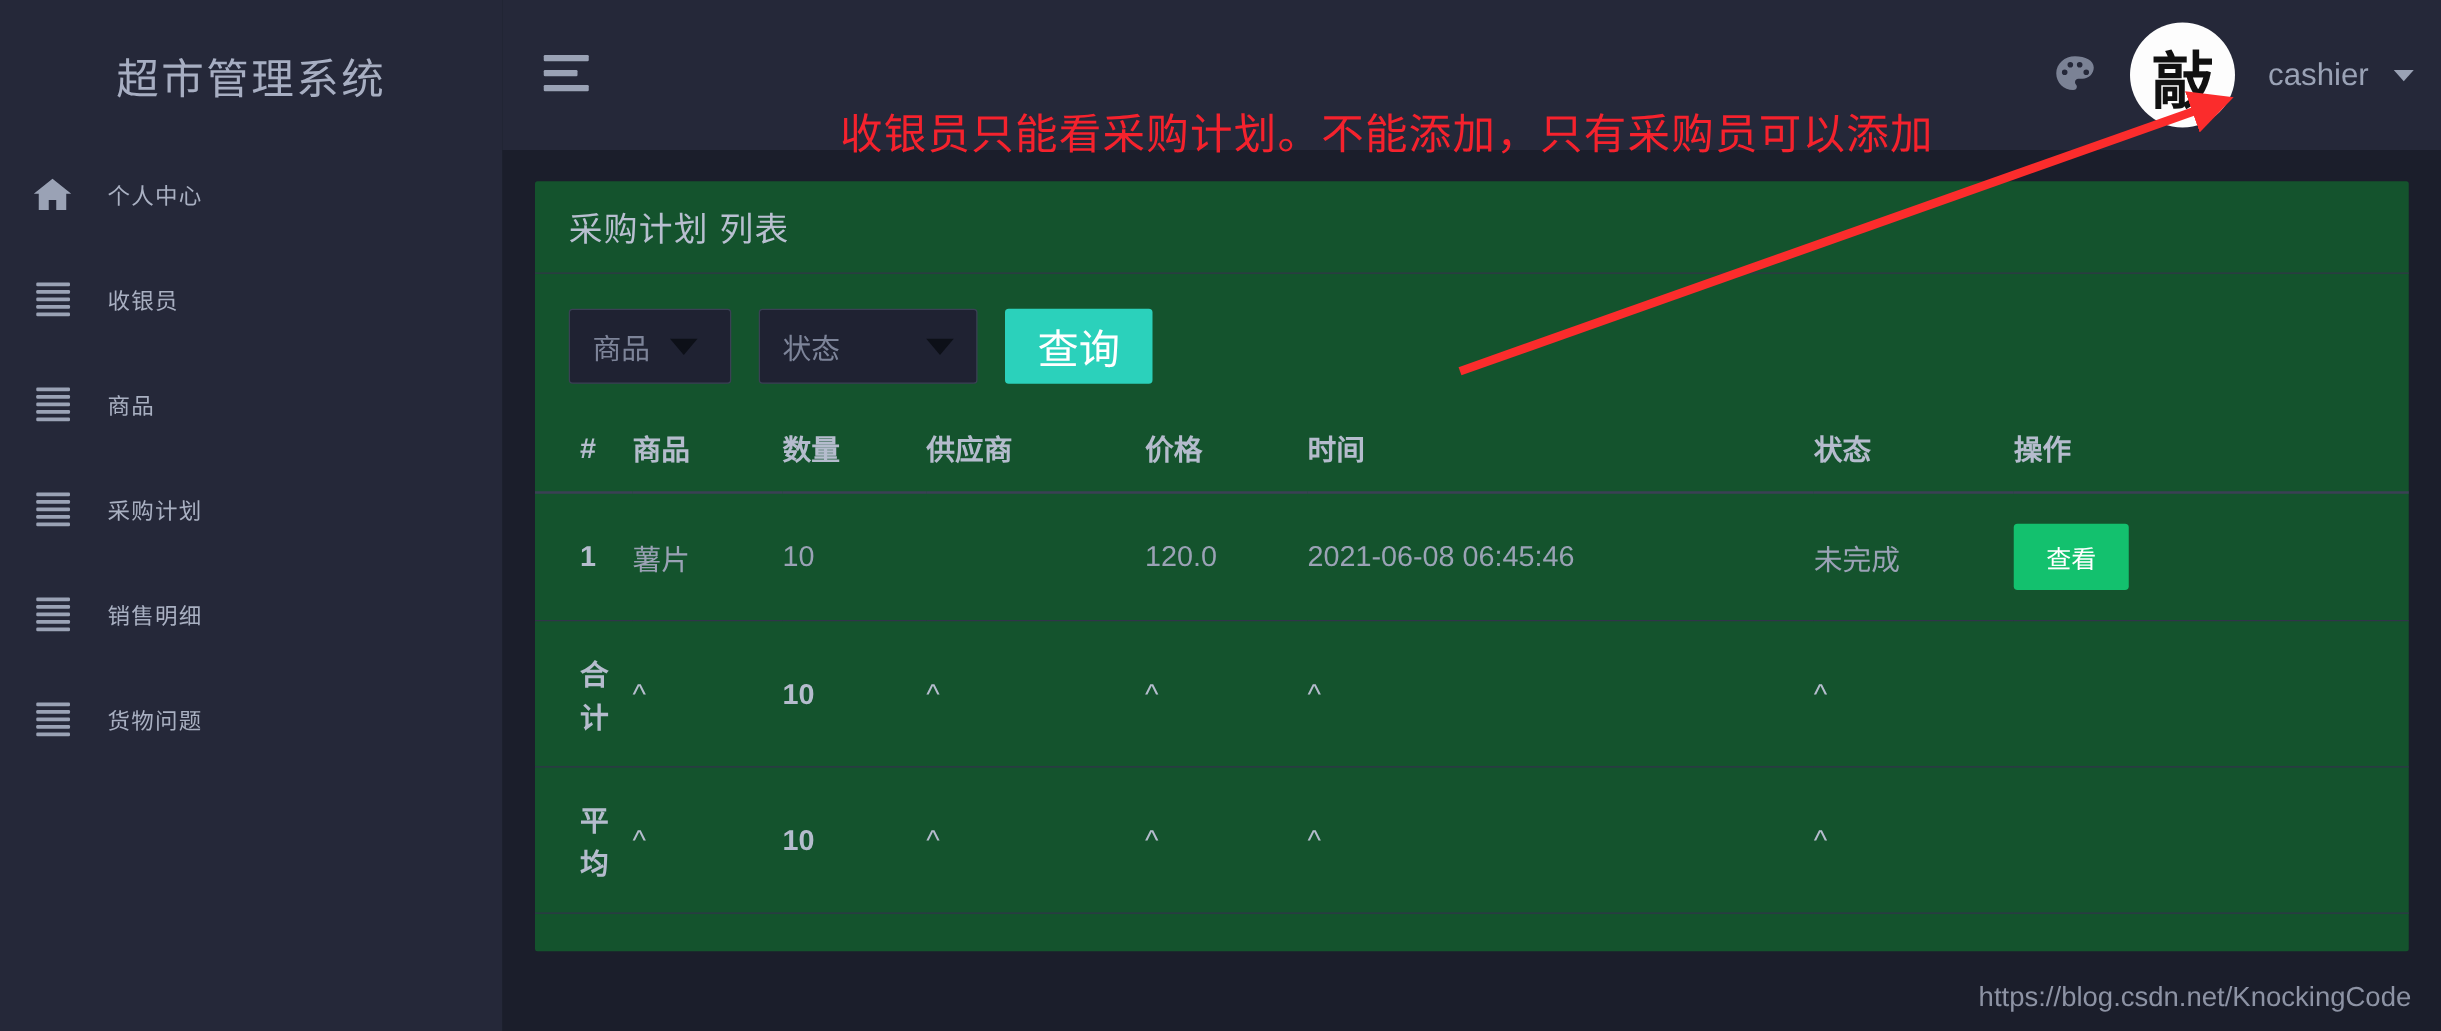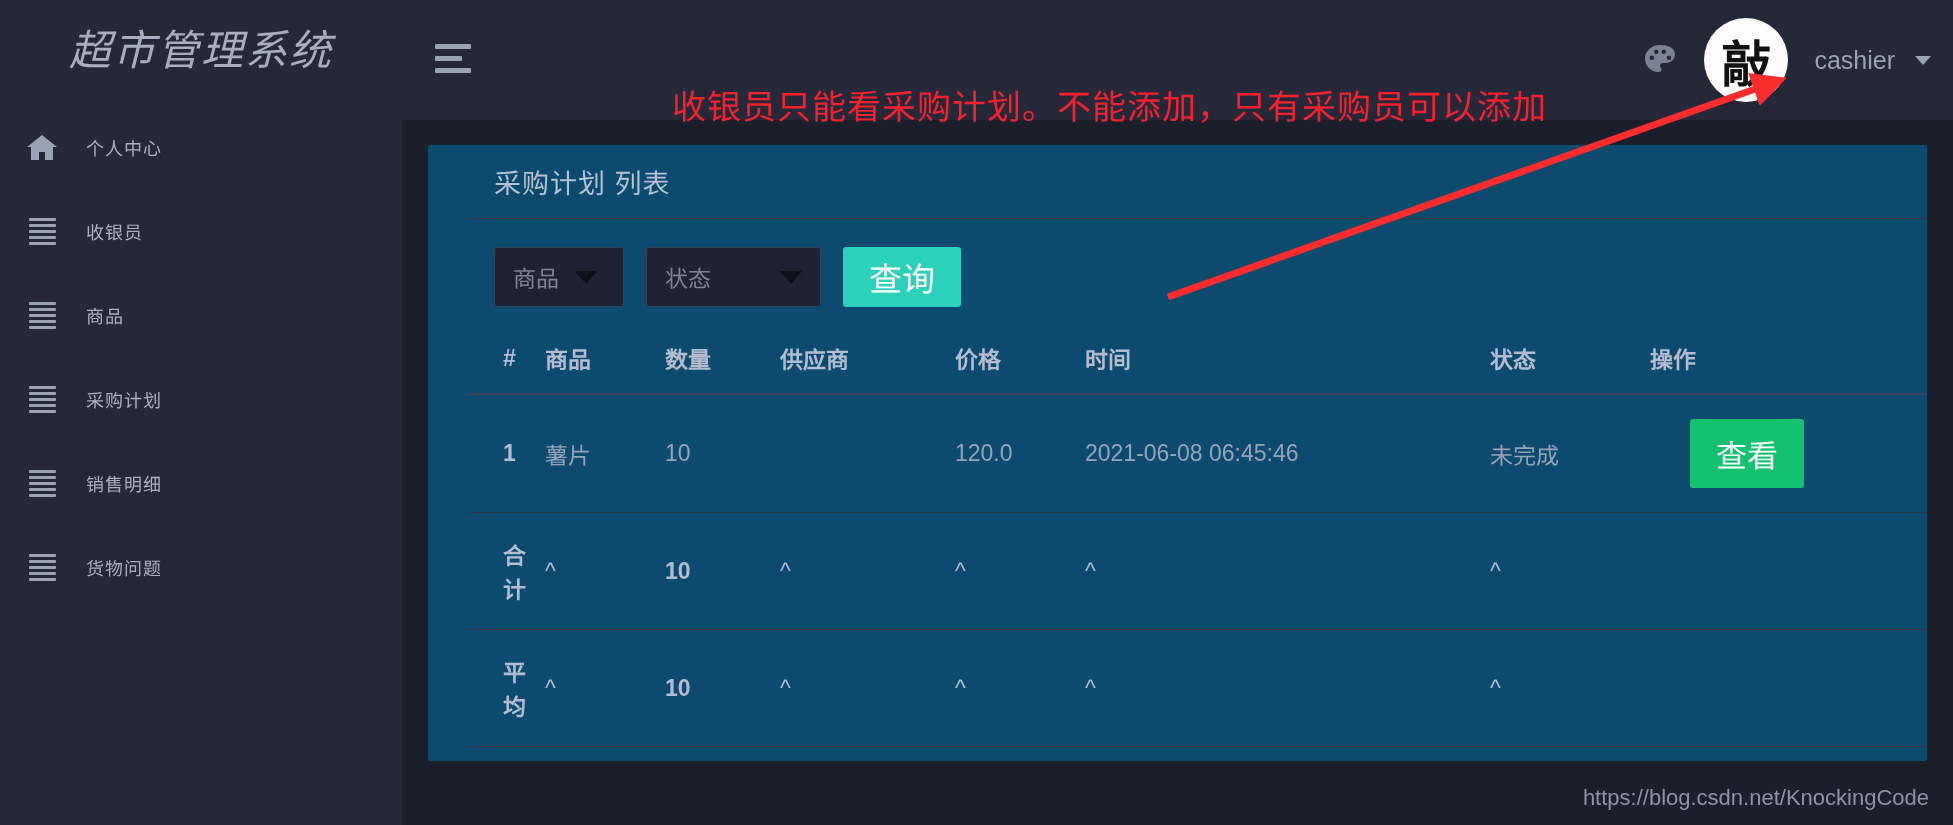--- a/index.html
+++ b/index.html
@@ -10,24 +10,23 @@
     overflow:hidden;
   }
   #app{ position:relative; width:1953px; height:825px; }
 
   
   .sidebar{
     position:absolute; left:0; top:0; width:402px; height:825px;
     background:#252839;
   }
   .brand{
-    color:#a7aec2; font-size:42px; letter-spacing:2px;
-    text-align:center; padding-top:16px; padding-bottom:18px;
+    color:#a7aec2; font-size:34px; letter-spacing:2px;
+    text-align:center; padding-top:36px; padding-bottom:18px;
     font-weight:400;
-    font-style:italic;
   }
   .nav{ padding-top:10px; }
   .nav-item{
     display:flex; align-items:center;
     height:84px; padding-left:16px; cursor:pointer;
   }
   .nav-ico{
     width:52px; min-width:52px; display:flex; align-items:center; justify-content:center;
   }
   .bars{ width:27px; display:flex; flex-direction:column; gap:3px; }
@@ -70,21 +69,21 @@
     border-top:9px solid #9aa2b5;
   }
 
   
   .content{
     position:absolute; left:402px; top:120px; width:1551px; height:705px;
     background:#1b1e2b;
   }
   .card{
     position:absolute; left:26px; top:25px; width:1499px; height:616px;
-    background:#0c4a6e; border-radius:2px;padding-left:39px;
+    background:#14532d; border-radius:2px;
   }
   .card-head{
     height:74px; display:flex; align-items:center;
     padding-left:27px; border-bottom:1px solid #323648;
   }
   .card-title{ color:#b8bfd0; font-size:27px; letter-spacing:1px; }
 
   .filters{ display:flex; align-items:center; gap:22px; padding:28px 0 6px 27px; }
   .select{
     height:60px; min-width:130px; padding:0 18px;
@@ -117,21 +116,21 @@
   .col-0{ width:78px;  padding-left:36px !important; }
   .col-1{ width:120px; }
   .col-2{ width:115px; }
   .col-3{ width:175px;margin-left:36px; }
   .col-4{ width:130px; }
   .col-5{ width:405px; }
   .col-6{ width:160px; }
   .col-7{ width:auto; }
   .btn-view{
     background:#13c16e; color:#fff; border:none; border-radius:3px;
-    font-size:31px; padding:12px 26px; cursor:pointer;margin-left:40px;
+    font-size:20px; padding:12px 26px; cursor:pointer;
   }
   .caretup{ color:#8c93a8; font-size:23px; }
 
   
   .annot{
     position:absolute; left:672px; top:80px;
     color:#f5222d; font-size:34px; letter-spacing:1px; white-space:nowrap;
     font-weight:500; z-index:30; pointer-events:none;
   }
   .arrow-layer{ position:absolute; left:0; top:0; width:1953px; height:825px; z-index:29; pointer-events:none; }

